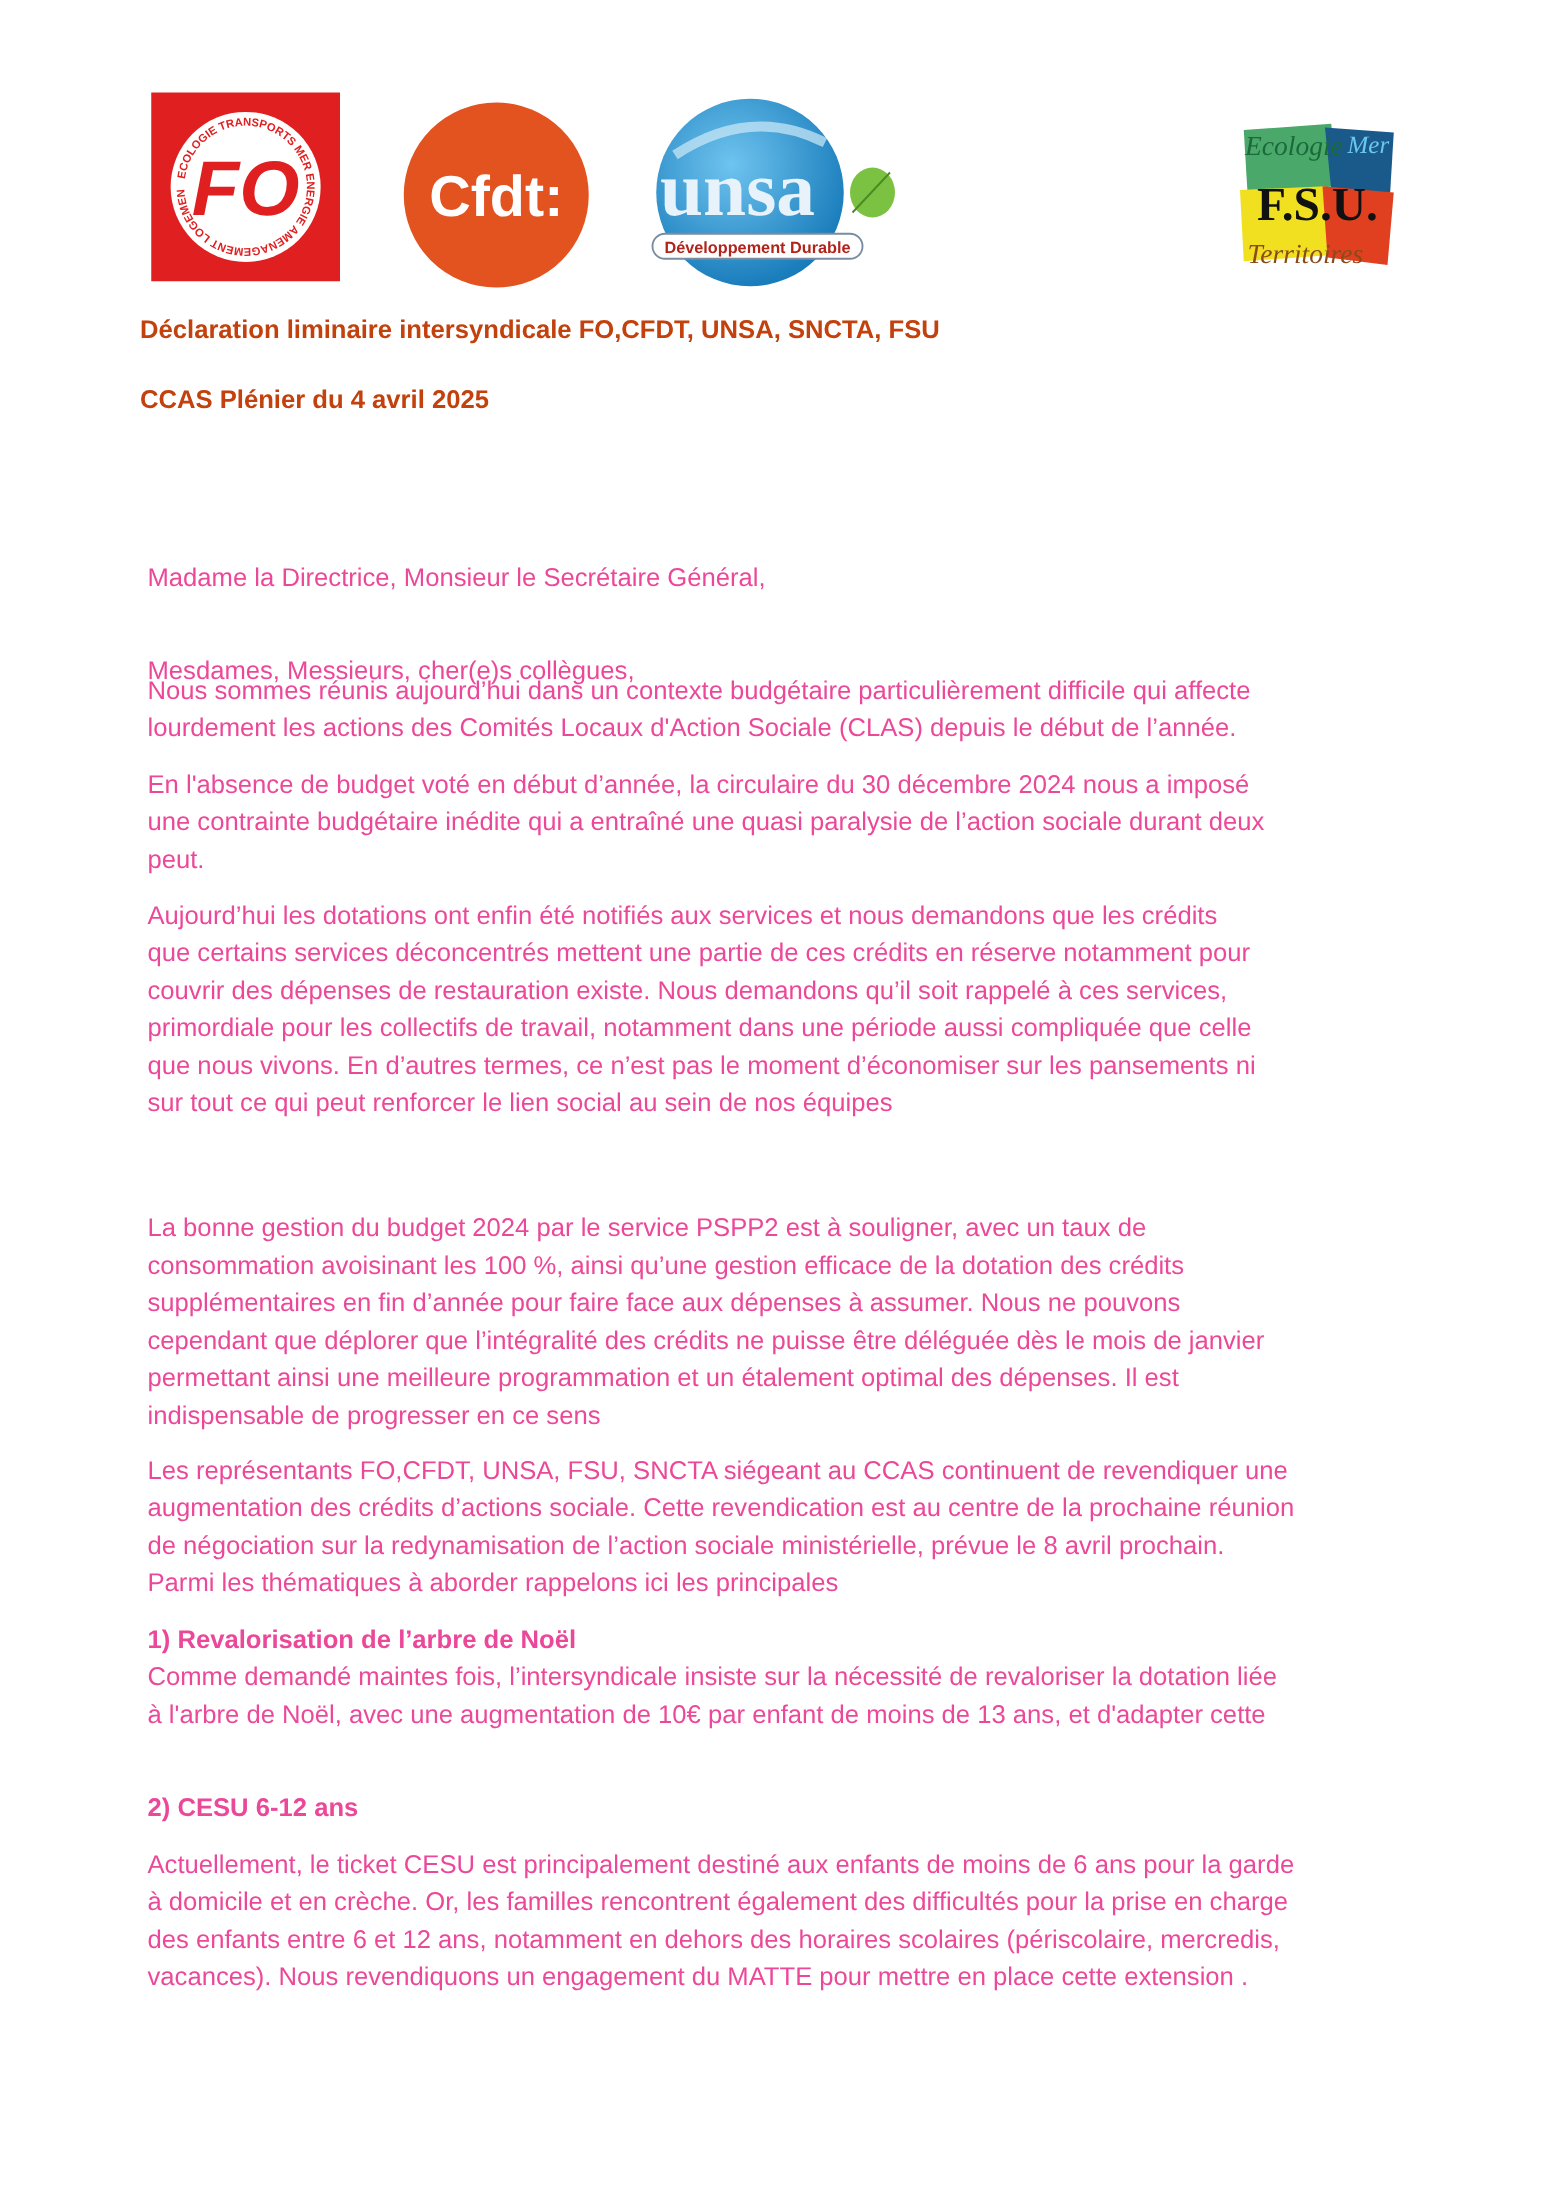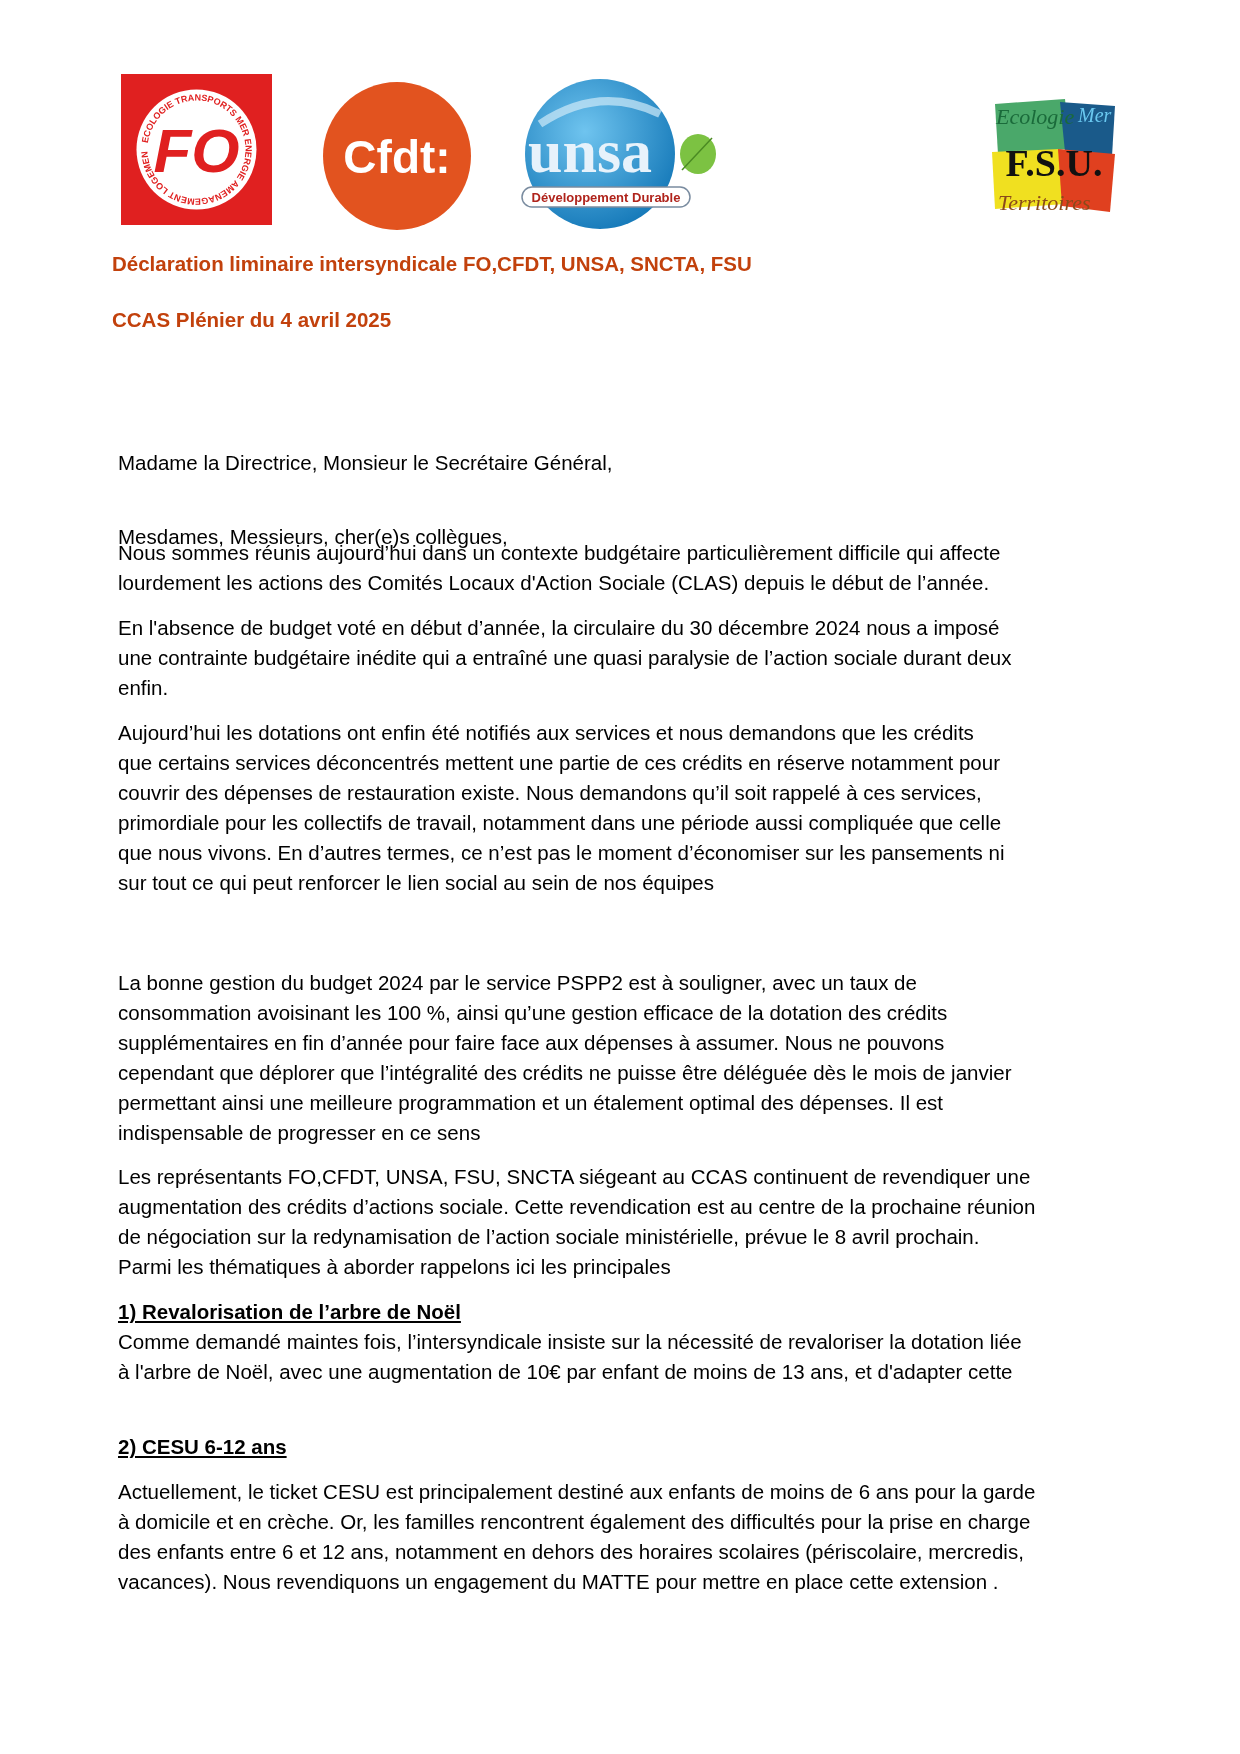--- a/index.html
+++ b/index.html
@@ -14,27 +14,27 @@
   .logo-unsa { left: 520px; top: 0; width: 205px; height: 160px; }
   
   .logo-sncta { left: 752px; top: 40px; width: 190px; height: 100px; }
   
   .logo-fsu { left: 990px; top: 20px; width: 130px; height: 125px; }
 
   .title { position: absolute; left: 112px; font-weight: bold; font-size: 20.5px; color: #c2410c; white-space: nowrap; }
   .title-1 { top: 252px; }
   .title-2 { top: 308px; }
 
-  .body-text { position: absolute; left: 118px; width: 1030px; font-size: 20.5px; line-height: 30px; color: #000000; }
+  .body-text { position: absolute; left: 118px; width: 1030px; font-size: 20.5px; line-height: 30px; color: #ec4899; }
   .p { margin: 0; white-space: pre-line; }
   .p-salut1 { position: absolute; top: 448px; }
   .p-salut2 { position: absolute; top: 494px; margin-top: 28px; }
   .blk { position: absolute; }
   .line { display: block; white-space: nowrap; }
-  .h { font-weight: bold; text-decoration: underline; }
+  .h { font-weight: bold; }
 </style>
 </head>
 <body>
 
 <div class="logos">
 
   <div class="logo logo-fo">
     <svg width="151" height="151" viewBox="0 0 151 151">
       <circle cx="75.5" cy="75.5" r="60" fill="#fff"></circle>
       <defs>
@@ -95,21 +95,21 @@
   <p class="p p-salut2">Mesdames, Messieurs, cher(e)s collègues,</p>
 
   <div class="blk" style="top:538px;">
     <span class="line">Nous sommes réunis aujourd’hui dans un contexte budgétaire particulièrement difficile qui affecte</span>
     <span class="line">lourdement les actions des Comités Locaux d'Action Sociale (CLAS) depuis le début de l’année.</span>
   </div>
 
   <div class="blk" style="top:613px;">
     <span class="line">En l'absence de budget voté en début d’année, la circulaire du 30 décembre 2024 nous a imposé</span>
     <span class="line">une contrainte budgétaire inédite qui a entraîné une quasi paralysie de l’action sociale durant deux</span>
-    <span class="line">enfin.</span>
+    <span class="line">peut.</span>
   </div>
 
   <div class="blk" style="top:718px;">
     <span class="line">Aujourd’hui les dotations ont enfin été notifiés aux services et nous demandons que les crédits</span>
     <span class="line">que certains services déconcentrés mettent une partie de ces crédits en réserve notamment pour</span>
     <span class="line">couvrir des dépenses de restauration existe. Nous demandons qu’il soit rappelé à ces services,</span>
     <span class="line">primordiale pour les collectifs de travail, notamment dans une période aussi compliquée que celle</span>
     <span class="line">que nous vivons.  En d’autres termes, ce n’est pas le moment d’économiser sur les pansements ni</span>
     <span class="line">sur tout ce qui peut renforcer le lien social au sein de nos équipes</span>
   </div>

